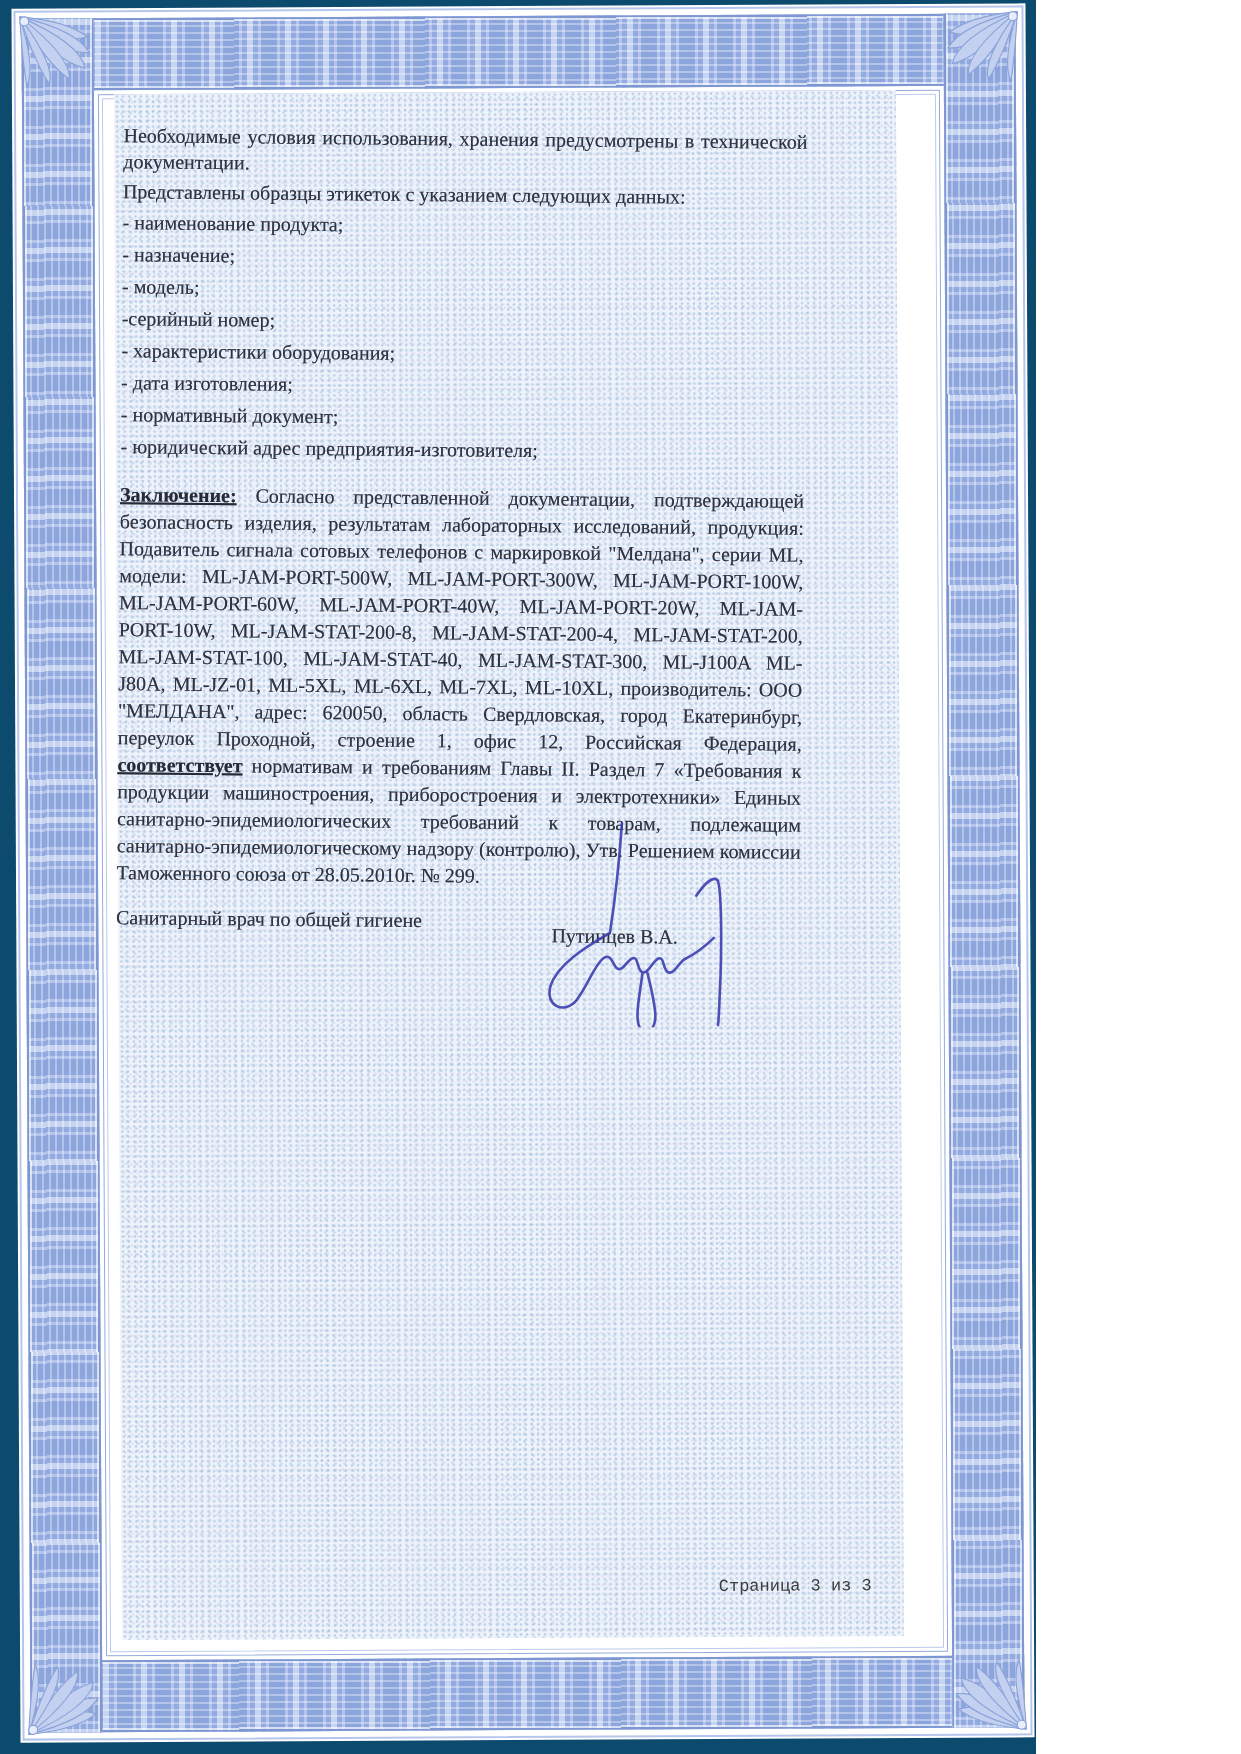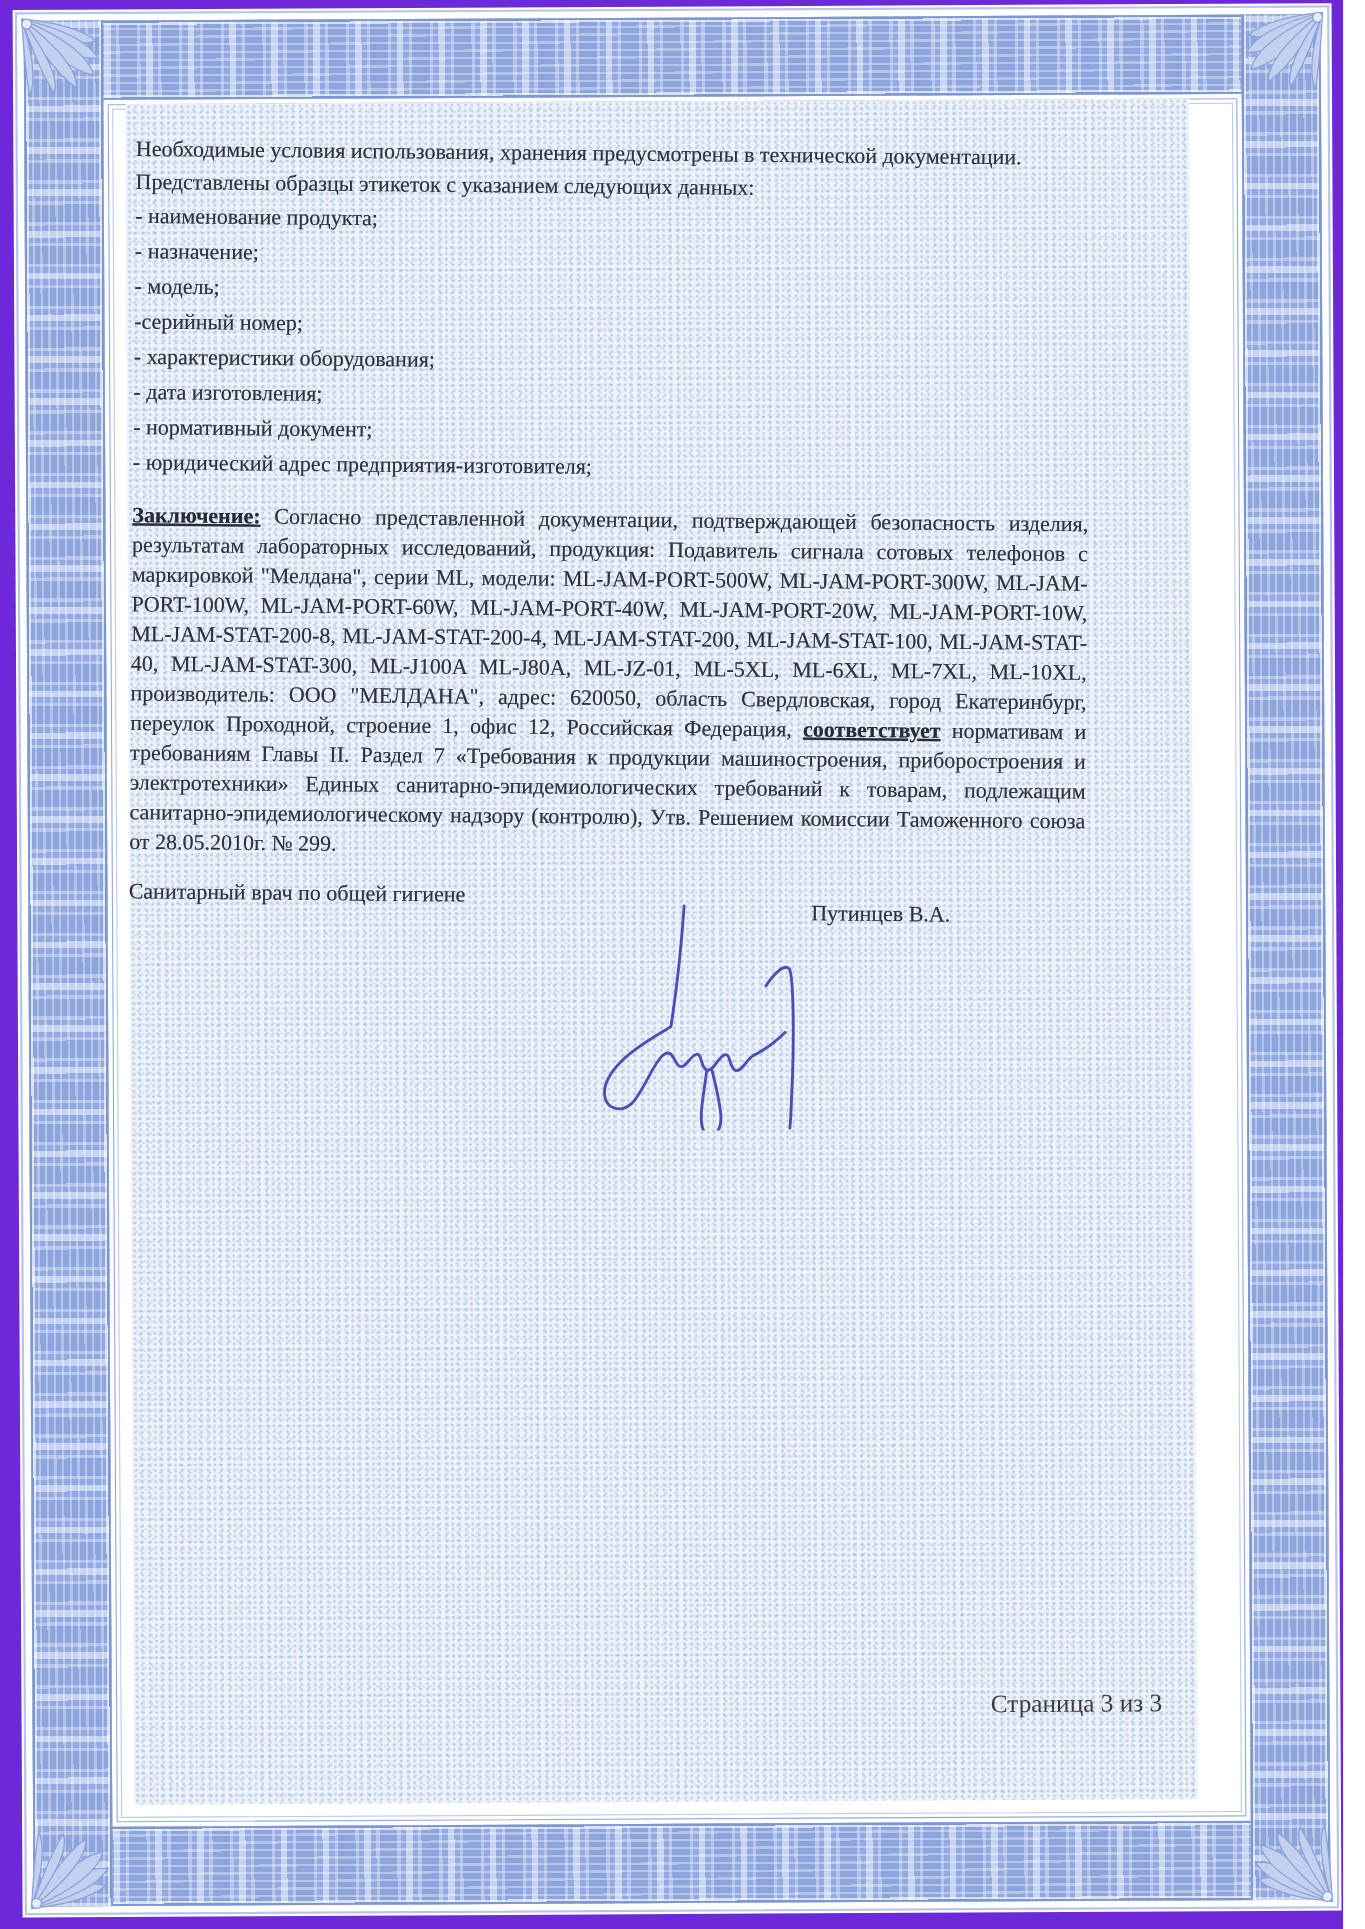--- a/index.html
+++ b/index.html
@@ -2,21 +2,21 @@
 <html><head>
 <meta charset="utf-8">
 <style>
   html,body { margin:0; padding:0; }
   body {
     width:1241px; height:1754px;
     background:#ffffff;
     overflow:hidden;
     font-family:"Liberation Serif","DejaVu Serif",serif;
   }
-  .stage { position:relative; width:1221px; height:1754px; background:#6d28d9; }
+  .stage { position:relative; width:1036px; height:1754px; background:#0c4a6e; }
 
   
   .paper {
     position:absolute; left:16px; top:6px; right:6px; bottom:14px;
     background:#ffffff;
     transform:rotate(-0.3deg);
   }
   .outer-line { position:absolute; inset:2px; border:2px solid #b5c5ec; pointer-events:none; }
 
   
@@ -81,23 +81,23 @@
     margin-top:18px;
     display:flex; justify-content:space-between; align-items:flex-start;
     padding-right:122px;
   }
   .signer-name { padding-top:14px; }
 
   .signature-wrap { position:absolute; left:418px; top:718px; width:240px; height:210px; }
   .signature-wrap svg { width:100%; height:100%; }
 
   .page-footer {
-    position:absolute; top:1532px; right:162px;
-    font-family:Liberation Serif, serif;
-    font-size:23px; color:#3c3c3c;
+    position:absolute; top:1572px; right:162px;
+    font-family:Liberation Mono, monospace;
+    font-size:17px; color:#3c3c3c;
   }
 </style>
 </head>
 <body>
 
 <div class="stage">
   <div class="paper">
 
     <div class="outer-line"></div>
     <div class="band h top"></div>

